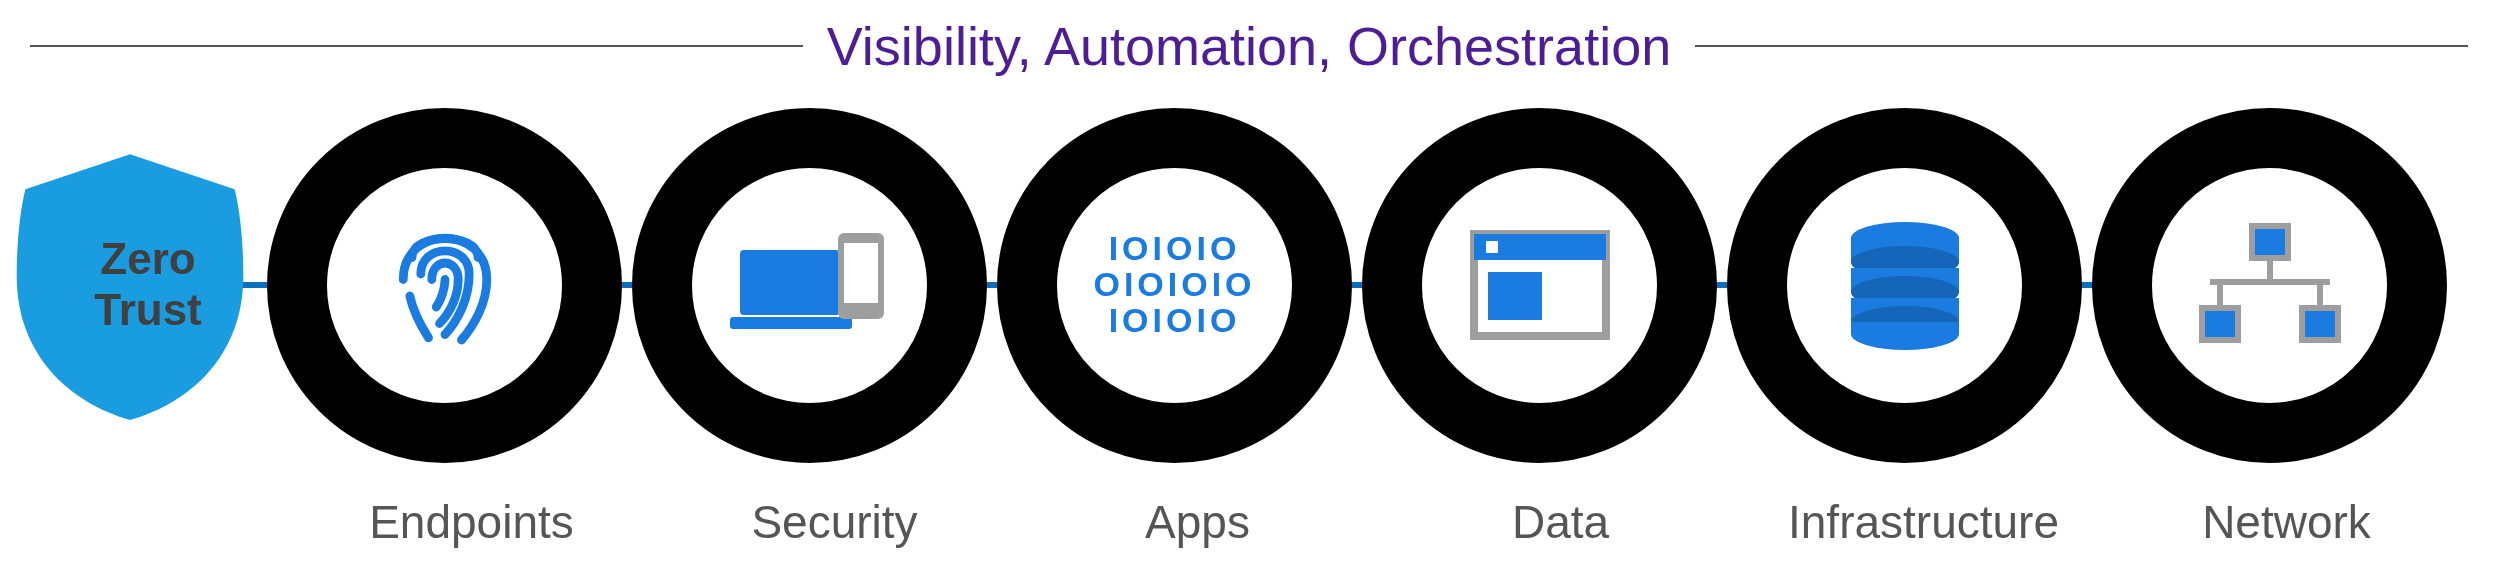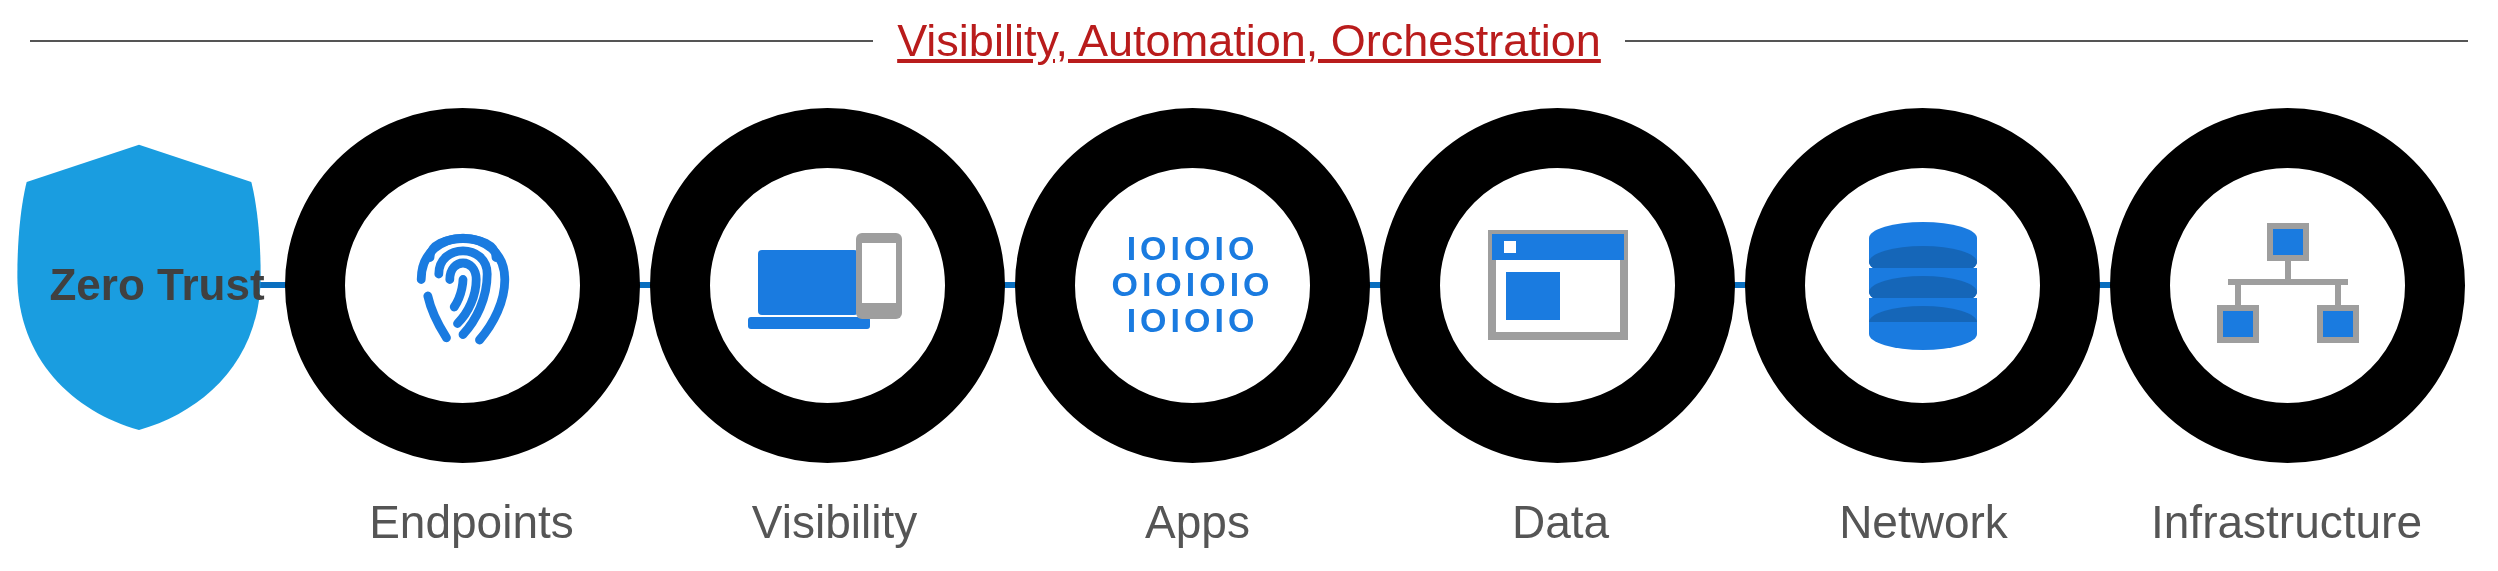--- a/index.html
+++ b/index.html
@@ -19,26 +19,25 @@
     right: 30px;
     display: flex;
     align-items: center;
   }
   .top-bar .rule {
     flex: 1;
     height: 2px;
     background: #555;
   }
   .top-bar .title {
-    color: #b91c1c;
-    font-size: 45px;
+    color: #4c1d95;
+    font-size: 54px;
     font-weight: 400;
     padding: 0 24px;
     white-space: nowrap;
-    text-decoration: underline;
   }
 
   
   .row {
     position: absolute;
     top: 95px;
     left: 0;
     right: 0;
     height: 380px;
     display: flex;
@@ -84,21 +83,21 @@
     z-index: 3;
     margin-left: 36px;
   }
 
   
   .pillars {
     flex: 1;
     display: flex;
     justify-content: space-between;
     align-items: center;
-    padding: 0 28px 0 10px;
+    padding: 0 46px 0 10px;
     z-index: 1;
   }
   .pillar {
     display: flex;
     flex-direction: column;
     align-items: center;
     width: 365px;
   }
   .ring {
     width: 355px;
@@ -259,18 +258,18 @@
           </svg>
         </div>
       </div>
     </div>
 
   </div>
 </div>
 
 <div class="labels-row">
   <div class="lbl">Endpoints</div>
-  <div class="lbl">Visibility</div>
+  <div class="lbl">Security</div>
   <div class="lbl">Apps</div>
   <div class="lbl">Data</div>
+  <div class="lbl">Infrastructure</div>
   <div class="lbl">Network</div>
-  <div class="lbl">Infrastructure</div>
 </div>
 
 </body></html>

